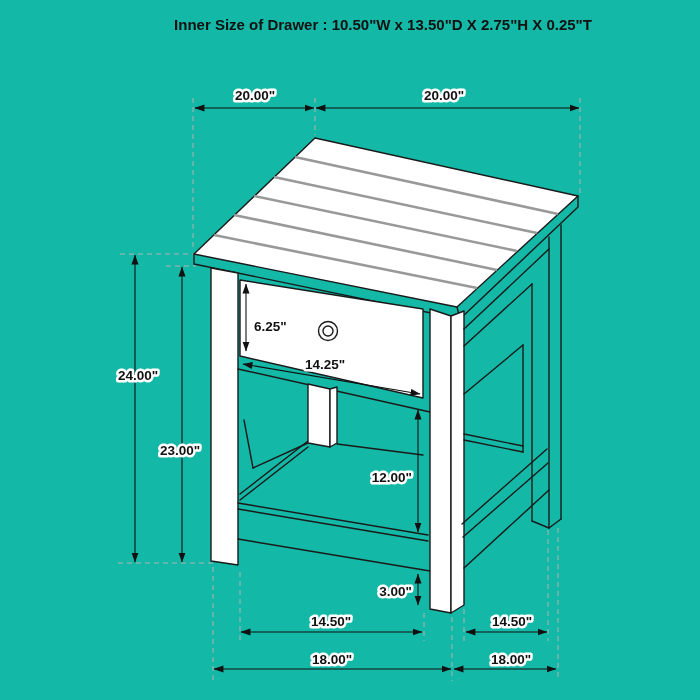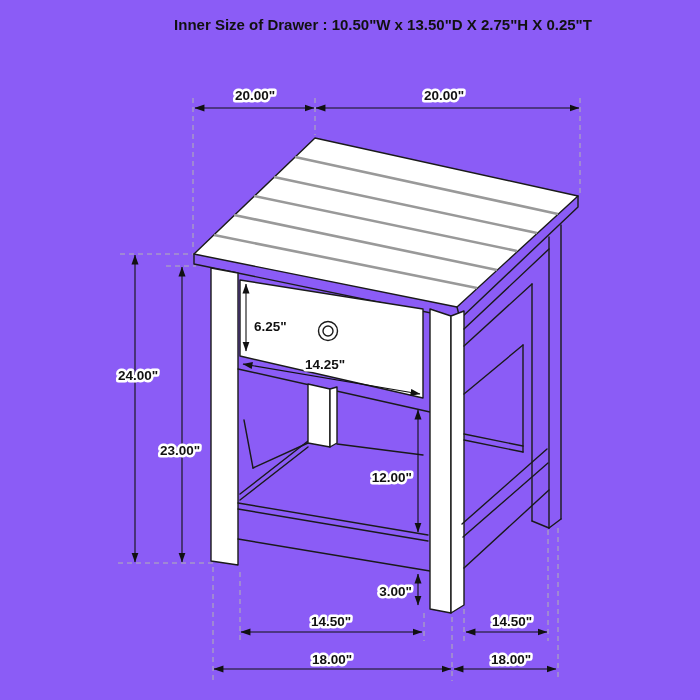--- a/index.html
+++ b/index.html
@@ -1,16 +1,16 @@
 <!DOCTYPE html>
 <html><head>
 <meta charset="utf-8">
 <style>
   html,body{margin:0;padding:0;background:#fff;}
-  .canvas{position:relative;width:700px;height:700px;background:#8b5cf6;overflow:hidden;
+  .canvas{position:relative;width:700px;height:700px;background:#14b8a6;overflow:hidden;
           font-family:"Liberation Sans", sans-serif;}
   svg{display:block;}
   text{font-family:"Liberation Sans", sans-serif;fill:#111;}
   .dimlabel{font-size:13.5px;font-weight:bold;paint-order:stroke;stroke:#fff;stroke-width:5px;stroke-linejoin:round;}
   .title{font-size:15px;font-weight:bold;}
   .art{stroke:#1a1a1a;stroke-width:1.4;fill:none;stroke-linejoin:round;stroke-linecap:round;}
   .artfill{stroke:#1a1a1a;stroke-width:1.4;fill:#fff;stroke-linejoin:round;}
   .plank{stroke:#999;stroke-width:2.6;fill:none;}
   .dash{stroke:#b3b3b3;stroke-width:1;fill:none;stroke-dasharray:5 4;}
   .dim{stroke:#111;stroke-width:1.1;fill:none;}

